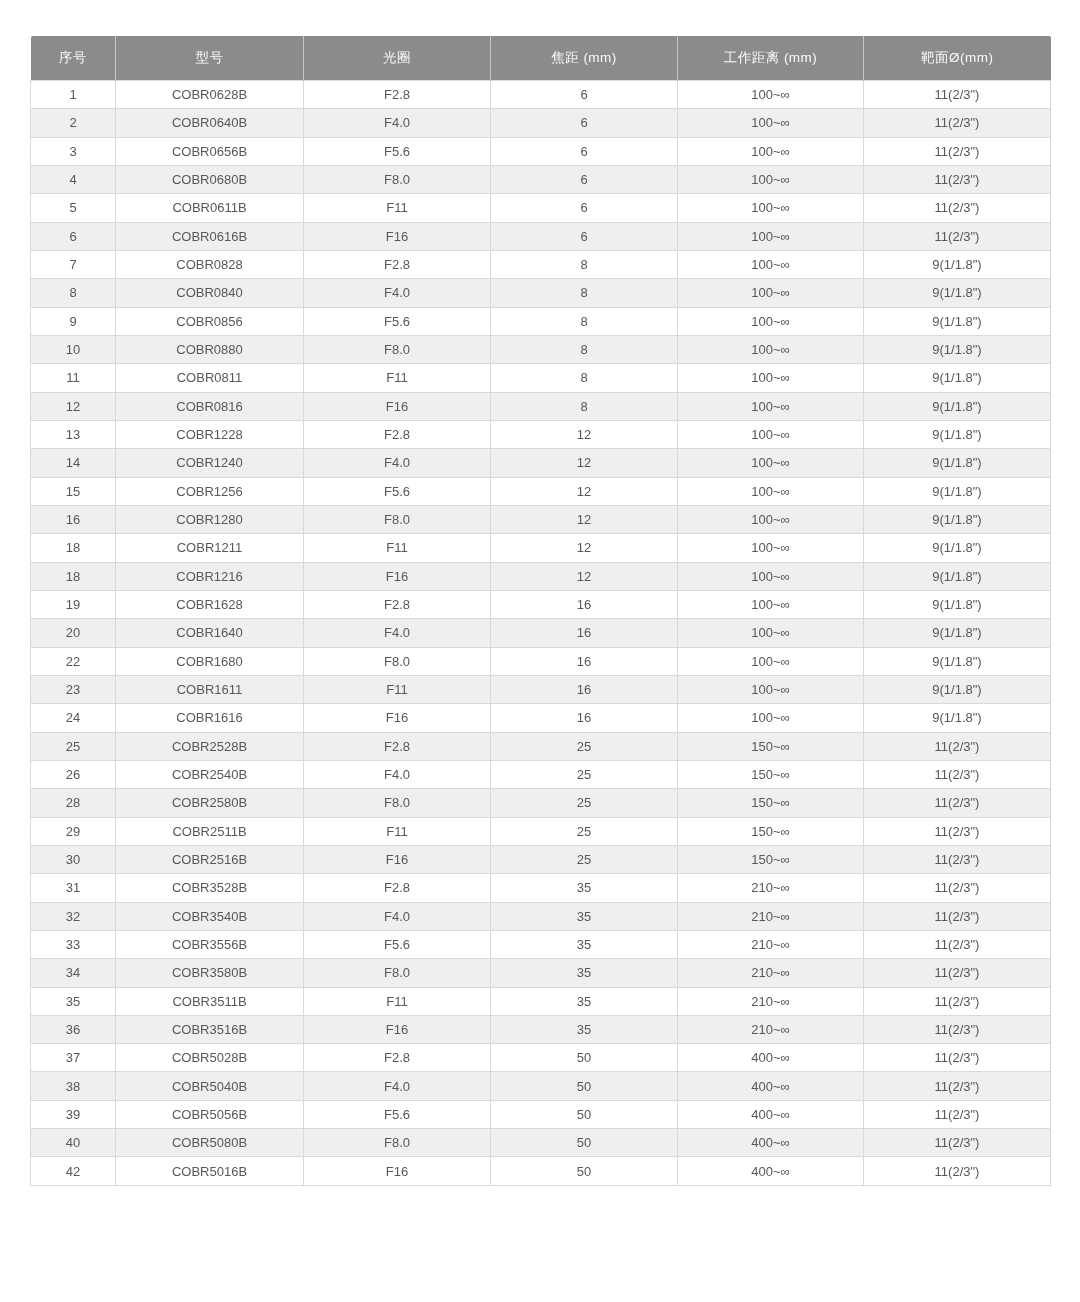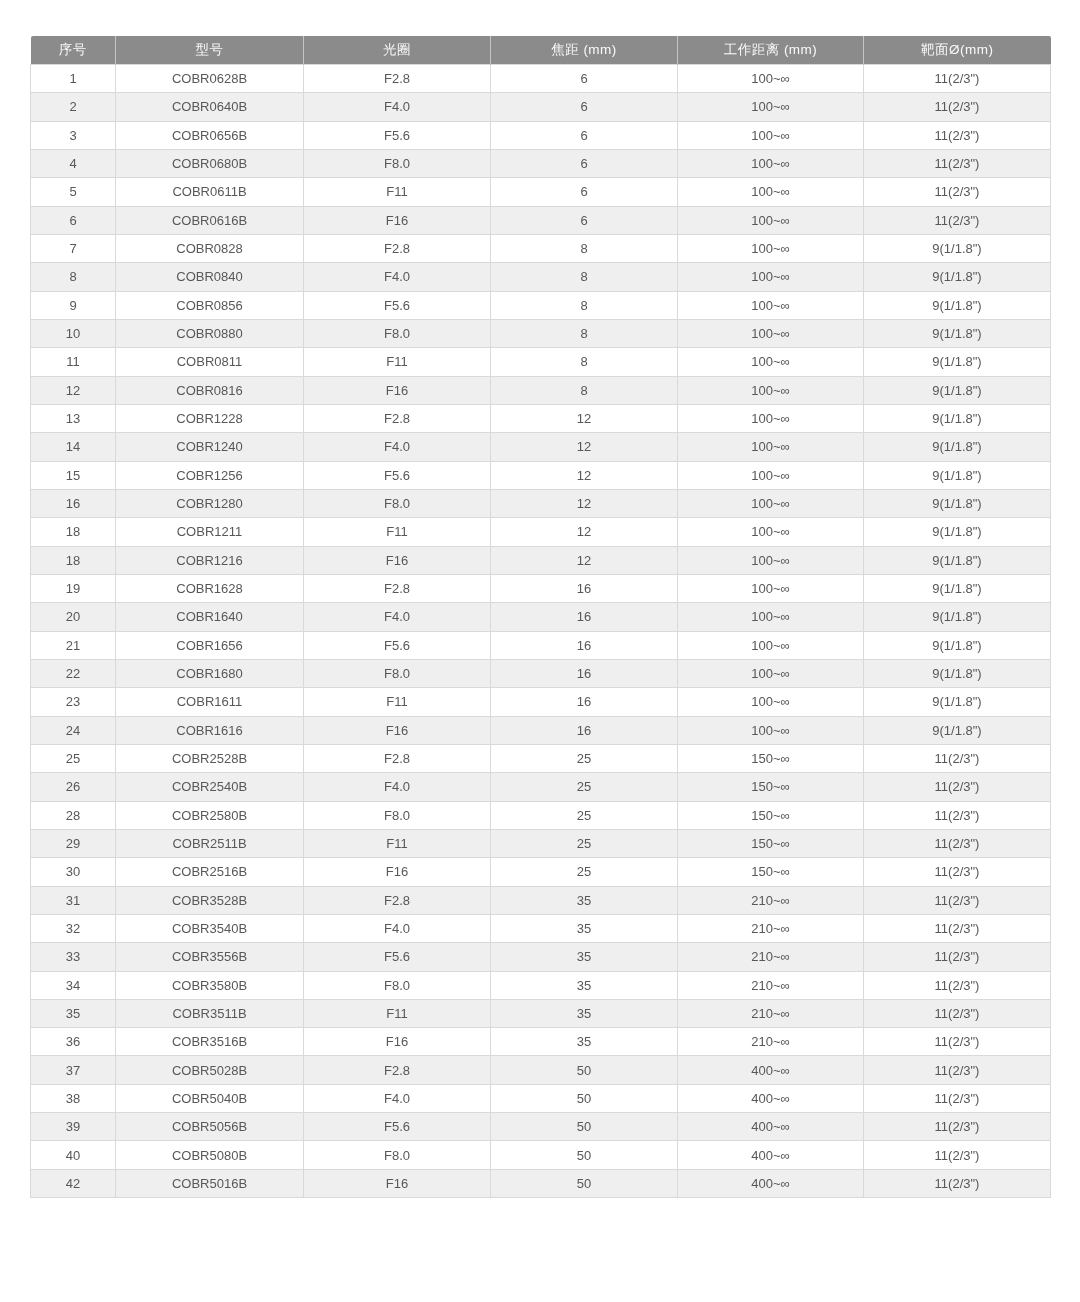--- a/index.html
+++ b/index.html
@@ -29,21 +29,21 @@
   col.c-index  { width: 85px; }
   col.c-model  { width: 188px; }
   col.c-aperture { width: 187px; }
   col.c-focal  { width: 187px; }
   col.c-working{ width: 186px; }
   col.c-sensor { width: 187px; }
 
   thead th {
     background: var(--header-bg, #8b8b8b);
     color: var(--header-text, #fafafa);
-    height: 28px;
+    height: 44px;
     font-size: 13.5px;
     font-weight: 400;
     text-align: center;
     vertical-align: middle;
     border-right: 1px solid rgba(255,255,255,0.5);
     letter-spacing: 0.5px;
     padding: 0;
   }
   thead th:last-child {
     border-right: none;
@@ -250,28 +250,20 @@
         </tr>
         <tr>
           <td>20</td>
           <td>COBR1640</td>
           <td>F4.0</td>
           <td>16</td>
           <td>100~∞</td>
           <td>9(1/1.8")</td>
         </tr>
         <tr>
-          <td>21</td>
-          <td>COBR1656</td>
-          <td>F5.6</td>
-          <td>16</td>
-          <td>100~∞</td>
-          <td>9(1/1.8")</td>
-        </tr>
-        <tr>
           <td>22</td>
           <td>COBR1680</td>
           <td>F8.0</td>
           <td>16</td>
           <td>100~∞</td>
           <td>9(1/1.8")</td>
         </tr>
         <tr>
           <td>23</td>
           <td>COBR1611</td>

